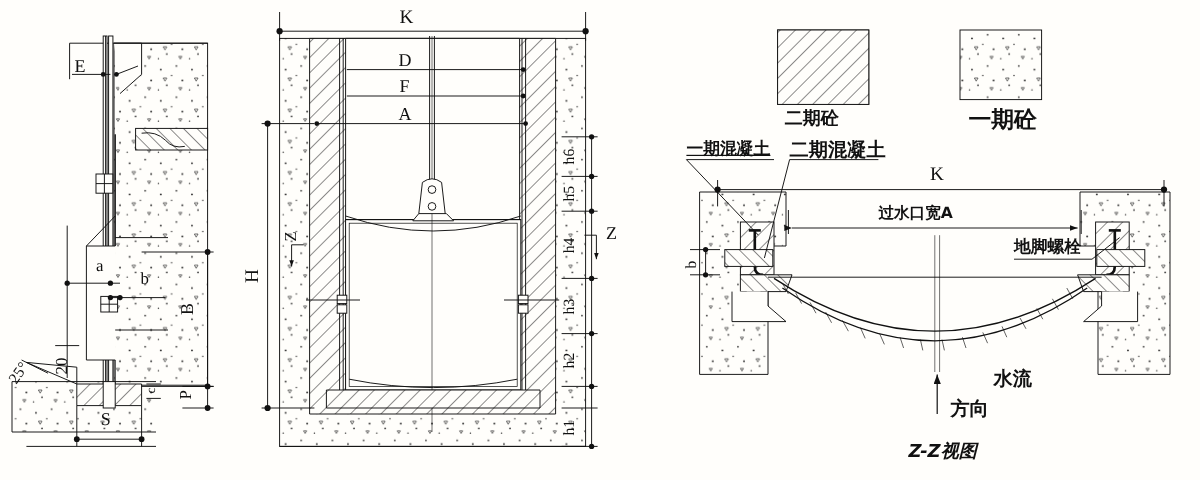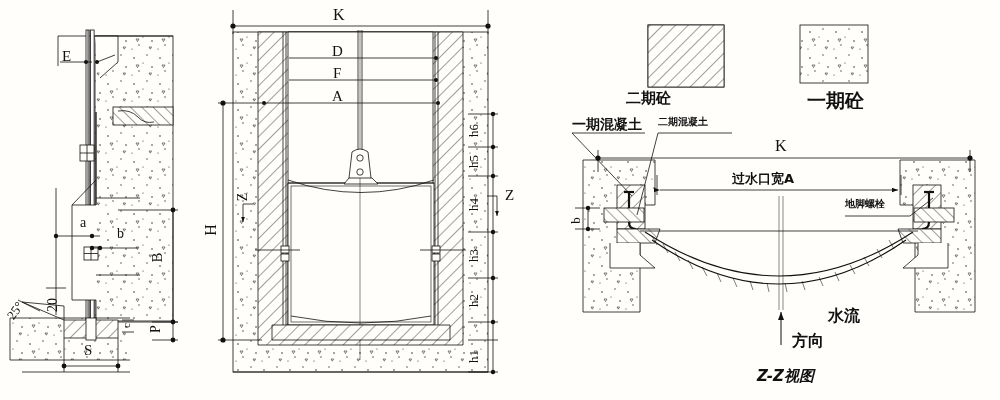--- a/index.html
+++ b/index.html
@@ -317,26 +317,26 @@
 <div class="lbl serif rot" style="left:239px;top:190px;font-size:14px;transform:rotate(-90deg);">Z</div>
 <div class="lbl serif" style="left:505px;top:188px;font-size:15px;">Z</div>
 
 <div class="lbl serif rot" style="left:467px;top:124px;font-size:13px;transform:rotate(-90deg);">h6</div>
 <div class="lbl serif rot" style="left:467px;top:155px;font-size:13px;transform:rotate(-90deg);">h5</div>
 <div class="lbl serif rot" style="left:467px;top:198px;font-size:13px;transform:rotate(-90deg);">h4</div>
 <div class="lbl serif rot" style="left:467px;top:249px;font-size:13px;transform:rotate(-90deg);">h3</div>
 <div class="lbl serif rot" style="left:467px;top:294px;font-size:13px;transform:rotate(-90deg);">h2</div>
 <div class="lbl serif rot" style="left:467px;top:350px;font-size:13px;transform:rotate(-90deg);">h1</div>
 
-<div class="lbl cjk" style="left:626px;top:91px;font-size:15px;">二期砼</div>
+<div class="lbl cjk" style="left:654px;top:91px;font-size:15px;">二期砼</div>
 <div class="lbl cjk" style="left:807px;top:91px;font-size:19px;">一期砼</div>
 
-<div class="lbl cjk" style="left:572px;top:117px;font-size:14px;">一期混凝土</div>
-<div class="lbl cjk" style="left:658px;top:117px;font-size:10px;">二期混凝土</div>
-<div class="lbl cjk" style="left:845px;top:199px;font-size:10px;">地脚螺栓</div>
+<div class="lbl cjk" style="left:572px;top:117px;font-size:14px;text-decoration:underline;">一期混凝土</div>
+<div class="lbl cjk" style="left:658px;top:117px;font-size:16px;">二期混凝土</div>
+<div class="lbl cjk" style="left:845px;top:199px;font-size:14px;">地脚螺栓</div>
 <div class="lbl serif" style="left:775px;top:138px;font-size:16px;">K</div>
 <div class="lbl cjk" style="left:732px;top:172px;font-size:13px;">过水口宽A</div>
 <div class="lbl serif rot" style="left:572px;top:214px;font-size:13px;transform:rotate(-90deg);">b</div>
 <div class="lbl cjk" style="left:828px;top:308px;font-size:16px;">水流</div>
 <div class="lbl cjk" style="left:792px;top:333px;font-size:16px;">方向</div>
 <div class="lbl cjk u" style="left:757px;top:369px;font-size:15px;padding-bottom:19px;font-style:italic;">Z-Z视图</div>
 
 </div>
 
 </body></html>

